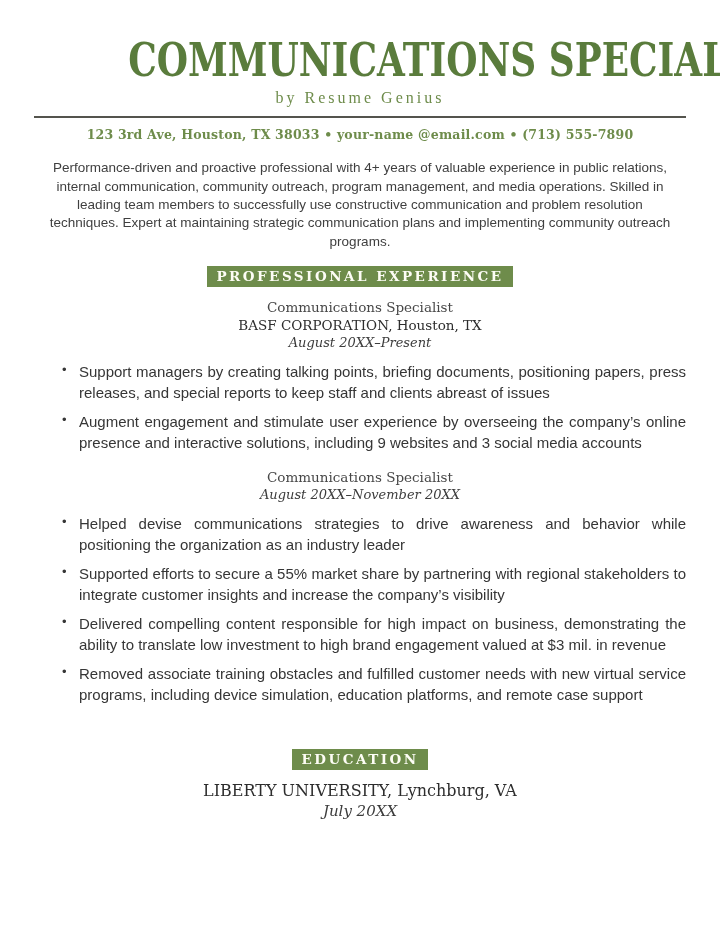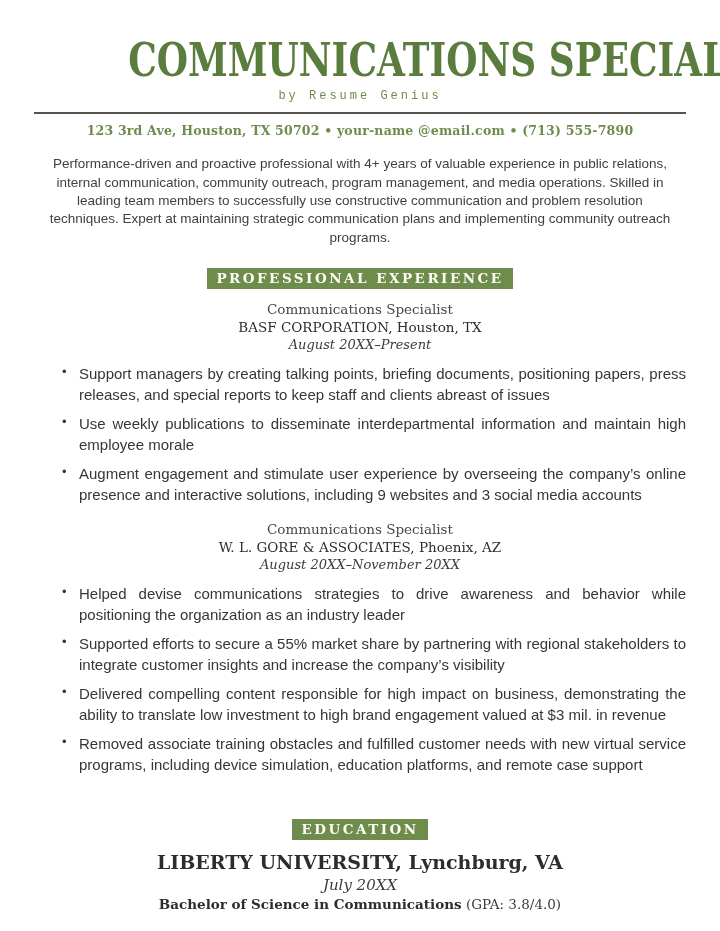--- a/index.html
+++ b/index.html
@@ -26,22 +26,22 @@
     font-size:46px;
     line-height:1.05;
     color:var(--accent-green);
     white-space:nowrap;
     display:inline-block;
     transform:scaleX(0.78);
     transform-origin:center;
     margin-top:8px;
   }
   .byline{
-    font-family:Liberation Mono, monospace;
-    font-size:12px;
+    font-family:Liberation Serif, serif;
+    font-size:16px;
     letter-spacing:3px;
     color:var(--badge-green);
     margin-top:5px;
   }
   .divider{
     border:none;
     border-top:2px solid var(--divider);
     margin:9px 0 9px 0;
   }
   .contact-line{
@@ -65,21 +65,21 @@
   .section-badge{
     display:inline-block;
     background:var(--badge-green);
     color:var(--badge-text);
     font-family:"DejaVu Serif",serif;
     font-weight:bold;
     font-size:13.5px;
     letter-spacing:2.5px;
     padding:2px 9px 3px 9px;
   }
-  .badge-experience{margin-top:21px;}
+  .badge-experience{margin-top:15px;}
   .badge-education{margin-top:36px;}
   
   .job{margin-top:12px;}
   .job + .job{margin-top:16px;}
   .job-head{text-align:center;font-family:"DejaVu Serif",serif;}
   .job-title{font-size:13.5px;color:#474747;line-height:1.2;}
   .job-company{font-size:13.5px;font-weight:normal;color:#2d2d2d;line-height:1.2;margin-top:2px;}
   .job-dates{font-size:13px;font-style:italic;color:#3c3c3c;line-height:1.2;margin-top:2px;}
   ul.bullets{
     list-style:none;
@@ -98,80 +98,77 @@
   ul.bullets li::before{
     content:"\2022";
     position:absolute;
     left:2px;
     top:0;
     font-size:13px;
     color:#363636;
   }
   
   .education-block{text-align:center;font-family:"DejaVu Serif",serif;margin-top:11px;}
-  .edu-school{font-size:19px;font-weight:bold;color:#2d2d2d;line-height:1.2;}
+  .edu-school{font-size:16px;font-weight:normal;color:#2d2d2d;line-height:1.2;}
   .edu-date{font-size:15px;font-style:italic;color:#3c3c3c;line-height:1.2;margin-top:2px;}
   .edu-degree{font-size:13.5px;color:#2d2d2d;line-height:1.2;margin-top:2px;}
   .edu-degree .degree-name{font-weight:bold;}
   .edu-degree .degree-gpa{font-weight:normal;color:#3c3c3c;white-space:pre;}
 </style>
 </head>
 <body>
 
 <div class="page">
 
   <div class="header">
     <h1 class="resume-title">COMMUNICATIONS SPECIALIST</h1>
     <div class="byline">by Resume Genius</div>
     <hr class="divider">
-    <div class="contact-line">123 3rd Ave, Houston, TX 50702 • your-name @email.com • (713) 555-7890</div>
+    <div class="contact-line">123 3rd Ave, Houston, TX 38033 • your-name @email.com • (713) 555-7890</div>
   </div>
 
   <p class="summary">Performance-driven and proactive professional with 4+ years of valuable experience in public relations, internal communication, community outreach, program management, and media operations. Skilled in leading team members to successfully use constructive communication and problem resolution techniques. Expert at maintaining strategic communication plans and implementing community outreach programs.</p>
 
   <div class="badge-row">
     <span class="section-badge badge-experience">PROFESSIONAL EXPERIENCE</span>
   </div>
 
   <div class="job">
     <div class="job-head">
       <div class="job-title">Communications Specialist</div>
       <div class="job-company">BASF CORPORATION, Houston, TX</div>
       <div class="job-dates">August 20XX–Present</div>
     </div>
     <ul class="bullets">
 
     <li>Support managers by creating talking points, briefing documents, positioning papers, press releases, and special reports to keep staff and clients abreast of issues</li>
-        <li>Use weekly publications to disseminate interdepartmental information and maintain high employee morale</li>
         <li>Augment engagement and stimulate user experience by overseeing the company’s online presence and interactive solutions, including 9 websites and 3 social media accounts</li>
       </ul>
   </div>
 
   <div class="job">
     <div class="job-head">
       <div class="job-title">Communications Specialist</div>
-      <div class="job-company">W. L. GORE &amp; ASSOCIATES, Phoenix, AZ</div>
       <div class="job-dates">August 20XX–November 20XX</div>
     </div>
     <ul class="bullets">
 
     <li>Helped devise communications strategies to drive awareness and behavior while positioning the organization as an industry leader</li>
         <li>Supported efforts to secure a 55% market share by partnering with regional stakeholders to integrate customer insights and increase the company’s visibility</li>
         <li>Delivered compelling content responsible for high impact on business, demonstrating the ability to translate low investment to high brand engagement valued at $3 mil. in revenue</li>
         <li>Removed associate training obstacles and fulfilled customer needs with new virtual service programs, including device simulation, education platforms, and remote case support</li>
       </ul>
   </div>
 
   <div class="badge-row">
     <span class="section-badge badge-education">EDUCATION</span>
   </div>
 
   <div class="education-block">
     <div class="edu-school">LIBERTY UNIVERSITY, Lynchburg, VA</div>
     <div class="edu-date">July 20XX</div>
-    <div class="edu-degree"><span class="degree-name">Bachelor of Science in Communications</span><span class="degree-gpa"> (GPA: 3.8/4.0)</span></div>
   </div>
 
   <div class="badge-row">
     
   </div>
 
 </div>
 
 </body></html>

